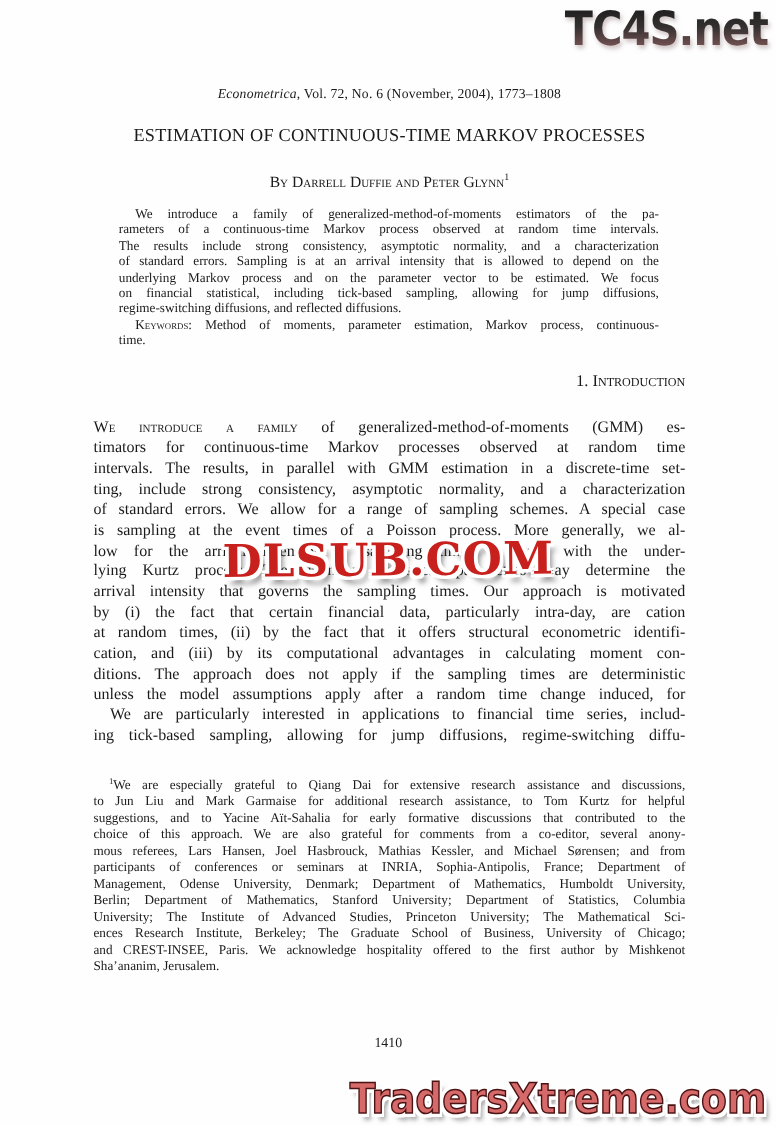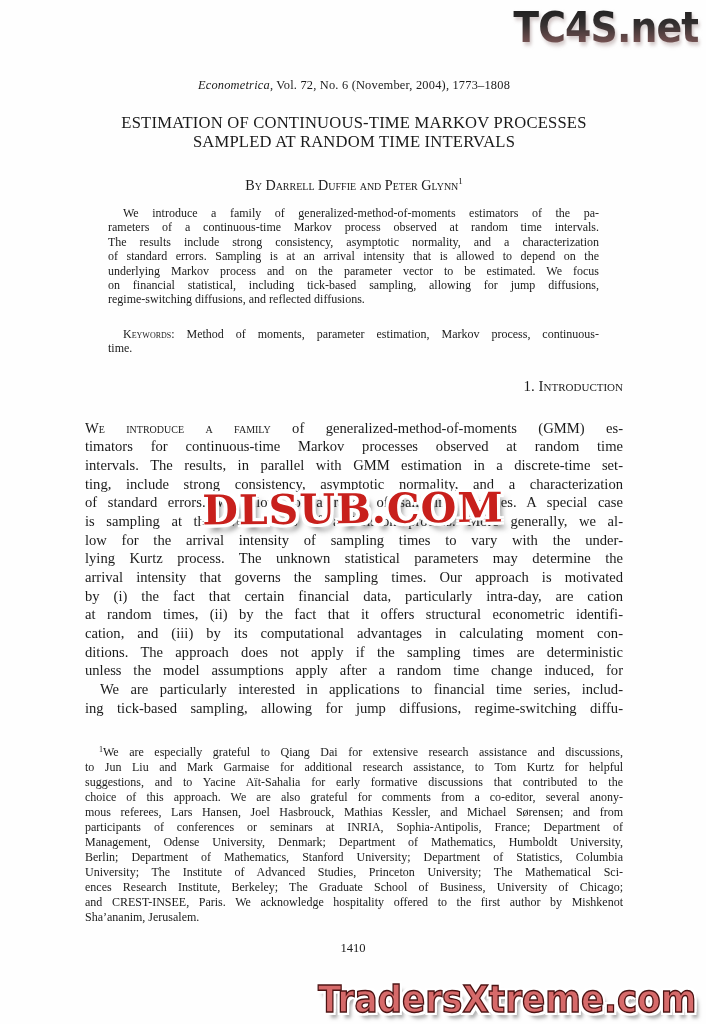--- a/index.html
+++ b/index.html
@@ -22,21 +22,21 @@
   .authors { margin-top: 26px; text-align: center; font-size: 14.2px; }
   .sc { font-variant: small-caps; }
   sup.mark { font-size: 9px; vertical-align: 6px; line-height: 0; }
 
   .line { text-align: justify; text-align-last: justify; }
   .line.short { text-align-last: left; }
 
   .abstract { margin-top: 12px; margin-left: 23px; width: 491px; font-size: 12px; line-height: 14.4px; }
   .abstract .line:first-child { text-indent: 15px; }
 
-  .keywords { margin-top: 20px; margin-left: 23px; width: 491px; font-size: 12px; line-height: 14.4px; }
+  .keywords { margin-left: 23px; width: 491px; font-size: 12px; line-height: 14.4px; }
   .keywords .kw-first { text-indent: 15px; }
 
   .section-heading { margin-top: 22px; text-align: right; font-size: 15px; }
 
   .body-text { margin-top: 24px; font-size: 14.6px; line-height: 18.65px; }
   .para2 .line:first-child { text-indent: 15px; }
 
   .footnote { margin-top: 28px; font-size: 12px; line-height: 15px; }
   .footnote .fn-first { text-indent: 14px; }
   .footnote sup.mark { font-size: 8px; vertical-align: 4px; }
@@ -85,21 +85,20 @@
   <div class="logo-top">TC4S.net</div>
 
   <div class="content">
 
     <div class="journal">
       <span class="it">Econometrica</span><span>, Vol. 72, No. 6 (November, 2004), 1773–1808</span>
     </div>
 
     <div class="title">
       <div>ESTIMATION OF CONTINUOUS-TIME MARKOV PROCESSES</div>
-      <div>SAMPLED AT RANDOM TIME INTERVALS</div>
     </div>
 
     <div class="authors">
       <span class="sc">By Darrell Duffie and Peter Glynn</span><sup class="mark">1</sup>
     </div>
 
     <div class="abstract">
         <div class="line">We introduce a family of generalized-method-of-moments estimators of the pa-</div>
         <div class="line">rameters of a continuous-time Markov process observed at random time intervals.</div>
         <div class="line">The results include strong consistency, asymptotic normality, and a characterization</div>

